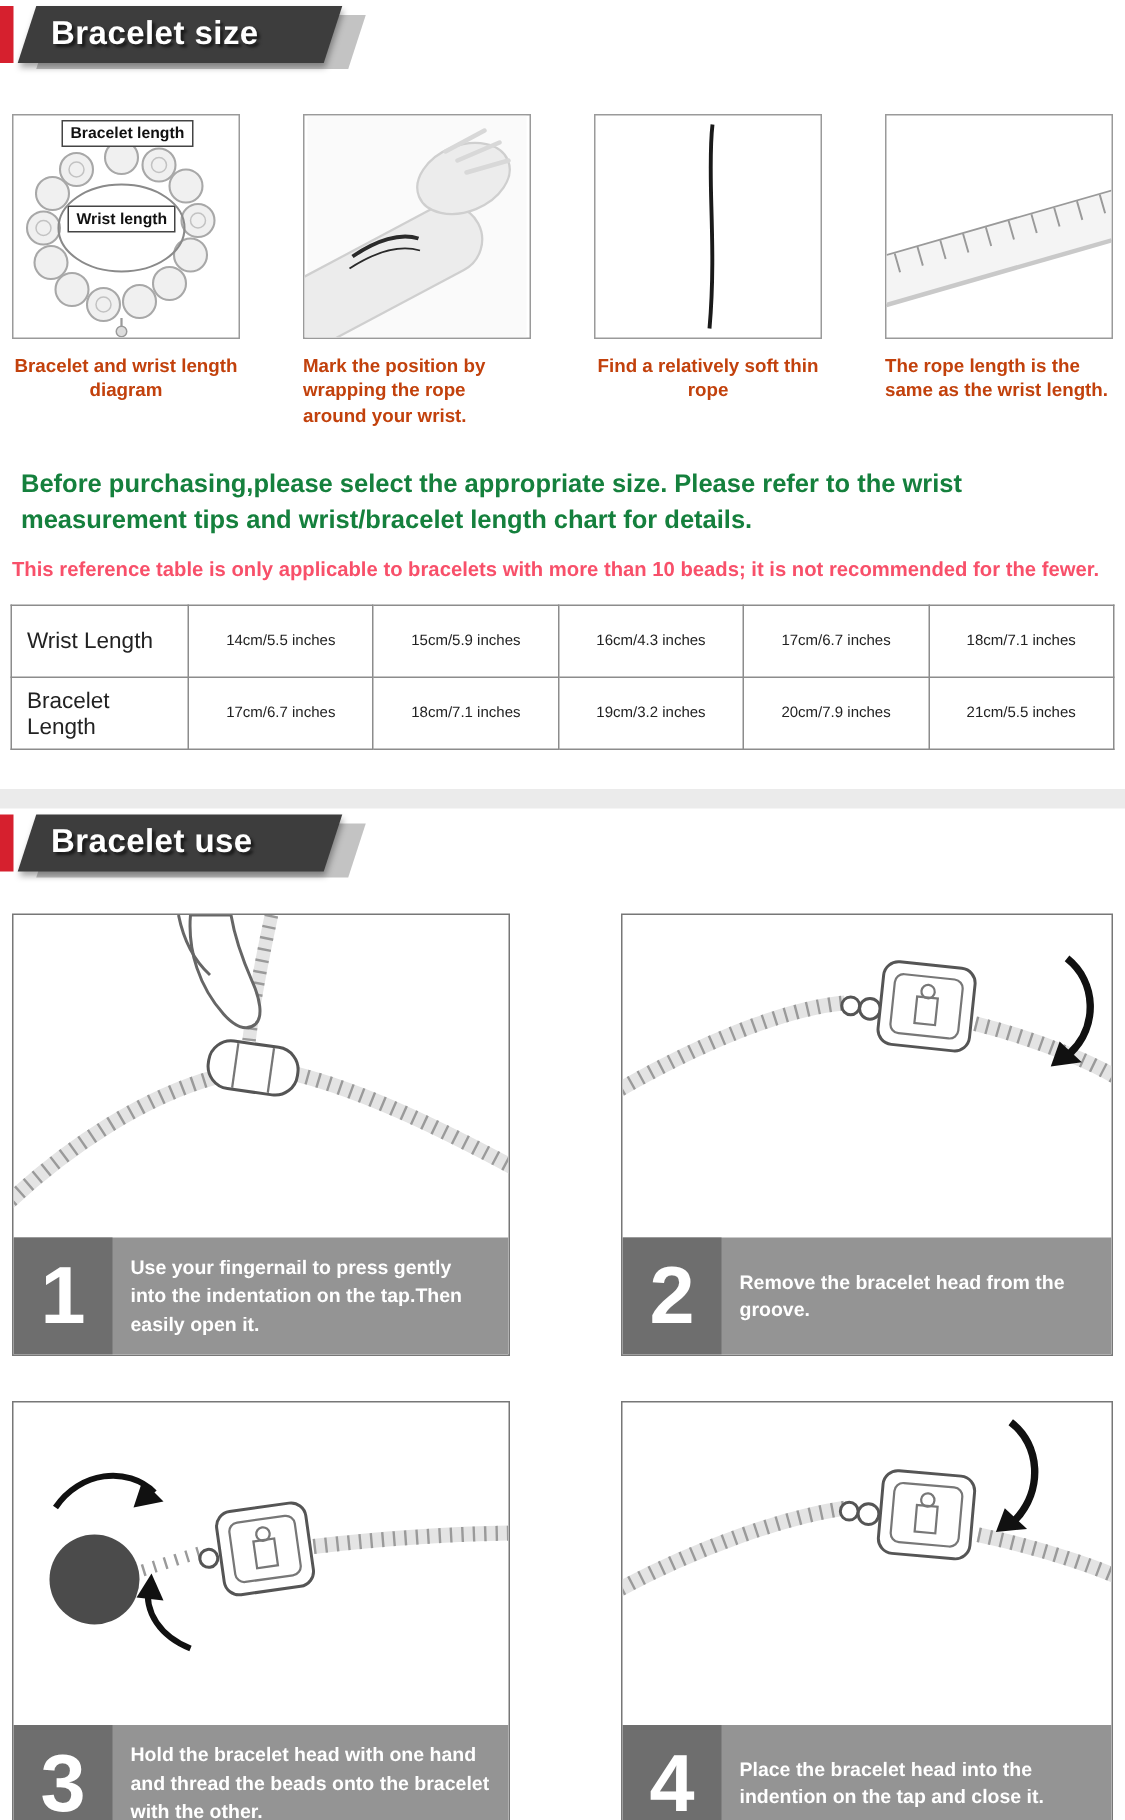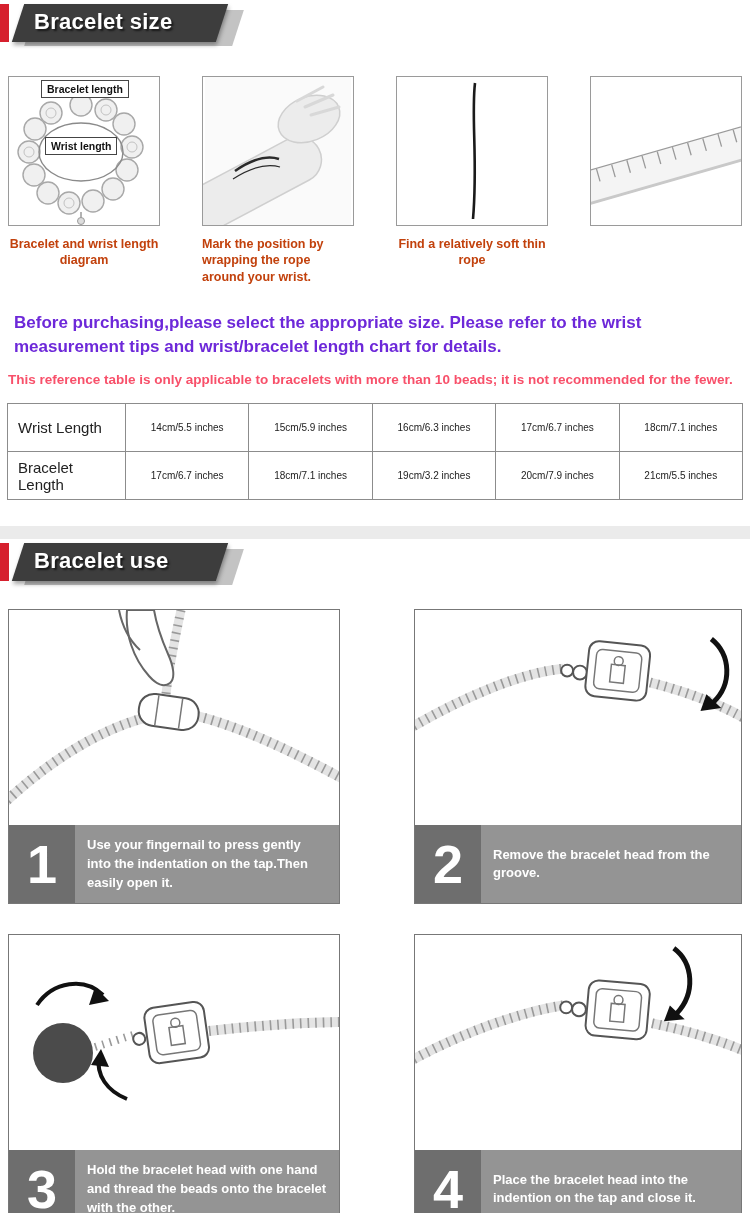--- a/index.html
+++ b/index.html
@@ -44,21 +44,21 @@
   .box-caption { margin-top:10px; font-size:12.5px; font-weight:bold; line-height:1.3; color:#c2410c; }
   .cap-center { text-align:center; }
   .blabel {
     position:absolute; background:#fff; border:1px solid #444;
     font-size:10.5px; font-weight:bold; padding:2px 5px; white-space:nowrap;
   }
   .blabel-top { top:3px; left:32px; }
   .blabel-mid { top:60px; left:36px; }
 
   
-  .intro { margin:26px 14px 0 14px; font-size:17px; font-weight:bold; line-height:1.4; color:#6d28d9; }
+  .intro { margin:26px 14px 0 14px; font-size:17px; font-weight:bold; line-height:1.4; color:#15803d; }
   .note  { margin:14px 8px 0 8px; font-size:13.5px; font-weight:bold; color:#f8506a; }
 
   
   .size-table { width:736px; margin:16px 7px 0 7px; border-collapse:collapse; }
   .size-table td {
     border:1px solid #8c8c8c; height:48px; text-align:center;
     font-size:10px; color:#222; padding:2px 4px;
   }
   .size-table td.rowhead { text-align:left; padding-left:10px; font-size:15px; width:118px; }
 
@@ -157,35 +157,36 @@
   <div>
     <div class="img-box">
       <svg viewBox="0 0 146 148">
         <g transform="rotate(-16 73 85)">
           <rect x="-30" y="72" width="250" height="32" fill="#f4f4f4" stroke="#9a9a9a" stroke-width="1.2"></rect>
           <line x1="-28" y1="79" x2="218" y2="79" stroke="#9a9a9a" stroke-width="13" stroke-dasharray="1.3 14.5"></line>
           <line x1="-30" y1="104" x2="220" y2="104" stroke="#c9c9c9" stroke-width="3"></line>
         </g>
       </svg>
     </div>
+    <div class="box-caption">The rope length is the same as the wrist length.</div>
   </div>
 
 </div>
 
 <p class="intro">Before purchasing,please select the appropriate size. Please refer to the wrist measurement tips and wrist/bracelet length chart for details.</p>
 
 <p class="note">This reference table is only applicable to bracelets with more than 10 beads; it is not recommended for the fewer.</p>
 
 <table class="size-table">
   <tbody>
     <tr>
       <td class="rowhead">Wrist Length</td>
       <td>14cm/5.5 inches</td>
       <td>15cm/5.9 inches</td>
-      <td>16cm/6.3 inches</td>
+      <td>16cm/4.3 inches</td>
       <td>17cm/6.7 inches</td>
       <td>18cm/7.1 inches</td>
     </tr>
     <tr>
       <td class="rowhead">Bracelet Length</td>
       <td>17cm/6.7 inches</td>
       <td>18cm/7.1 inches</td>
       <td>19cm/3.2 inches</td>
       <td>20cm/7.9 inches</td>
       <td>21cm/5.5 inches</td>

